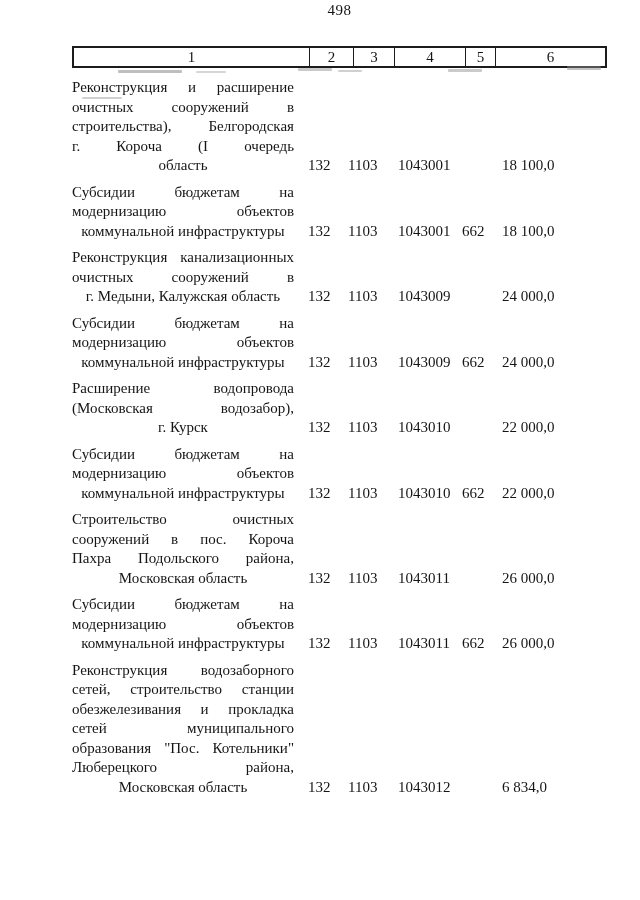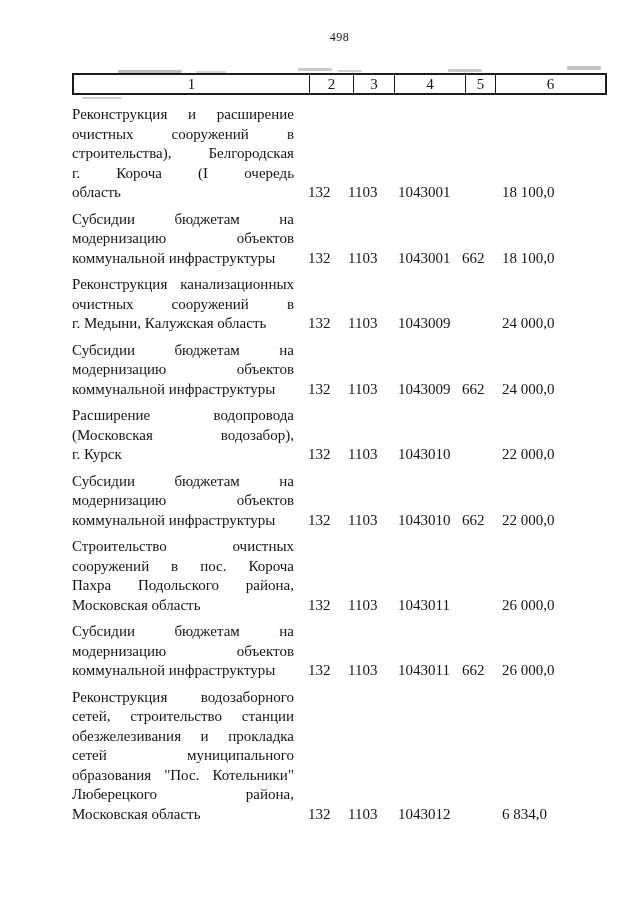--- a/index.html
+++ b/index.html
@@ -14,23 +14,22 @@
     color: #151515;
     position: relative;
     overflow: hidden;
   }
   .sheet {
     position: relative;
     width: 535px;
     margin-left: 72px;
   }
   .page-number {
-    margin-top: 27px;
     text-align: center;
-    font-size: 12px;
+    font-size: 15px;
     line-height: 20px;
     letter-spacing: 0.5px;
   }
   
   .thead {
     margin-top: 26px;
     height: 22px;
     box-sizing: border-box;
     border: 2px solid #1c1c1c;
     display: flex;
@@ -68,21 +67,21 @@
     margin-bottom: 7px;
     font-size: 15px;
     line-height: 19.5px;
   }
   .c1 {
     width: 236px;
     box-sizing: border-box;
     padding-right: 14px;
   }
   .c1 .jl { text-align: justify; text-align-last: justify; }
-  .c1 .ll { text-align: left; }
+  .c1 .ll { text-align: center; }
   .cell {
     box-sizing: border-box;
     white-space: nowrap;
   }
   .c2 { width: 40px; }
   .c3 { width: 50px; }
   .c4 { width: 64px; }
   .c5 { width: 40px; }
   .c6 { flex: 1; }
 </style>

